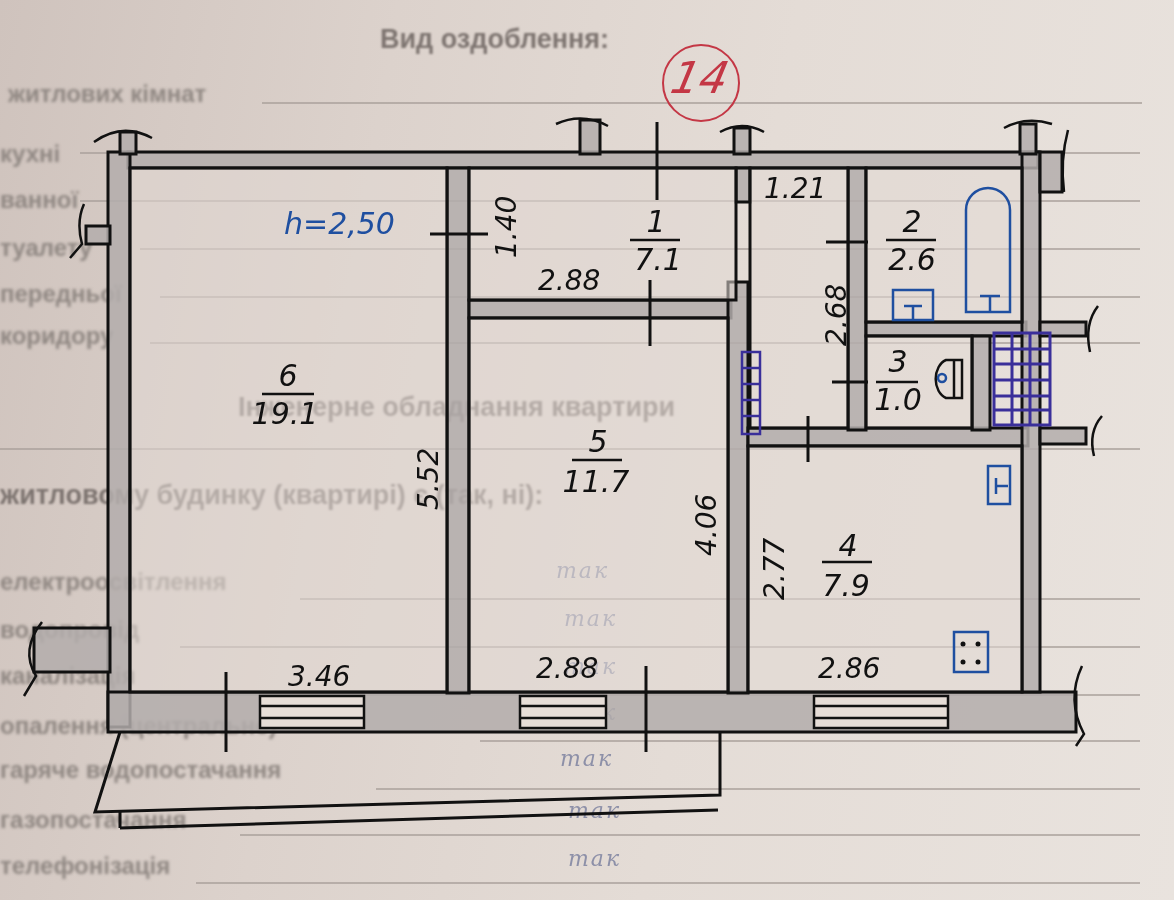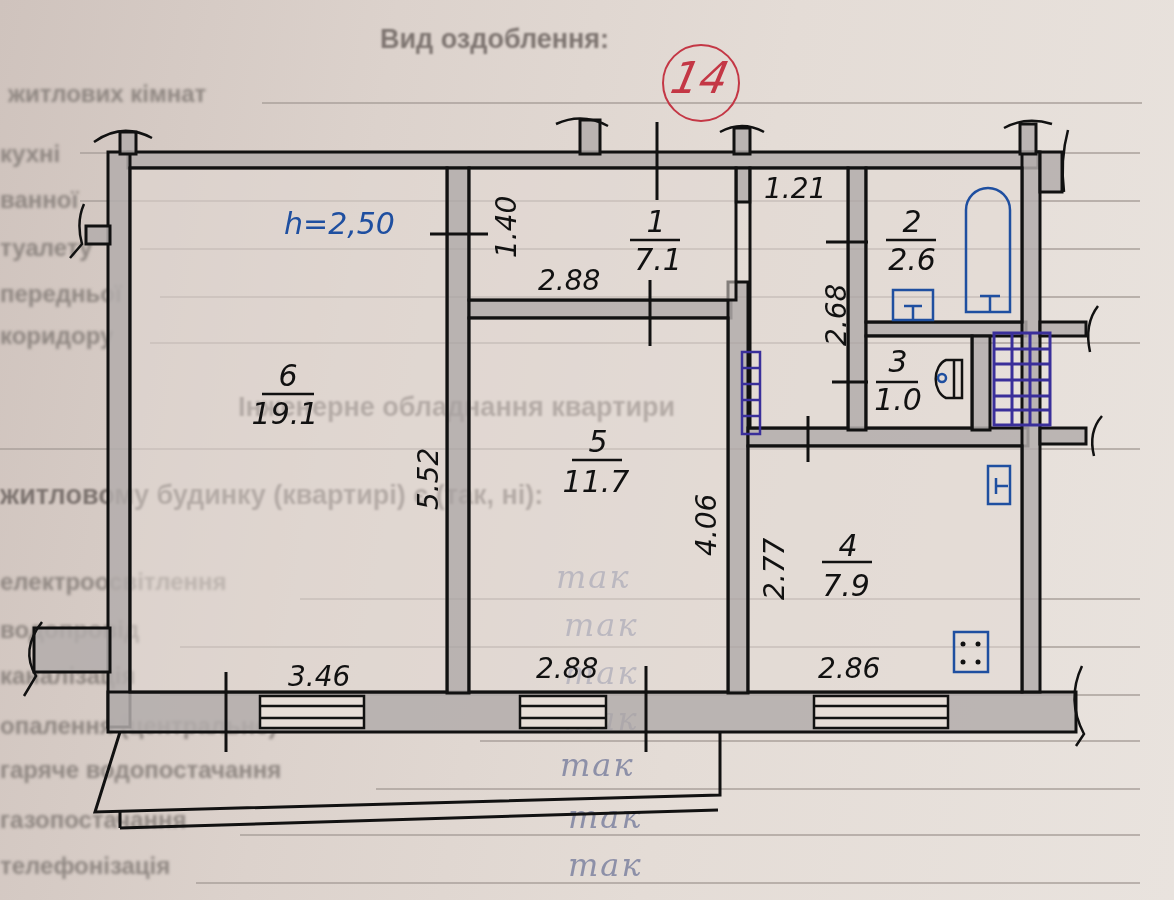--- a/index.html
+++ b/index.html
@@ -4,21 +4,21 @@
 <style>
   html, body { margin:0; padding:0; }
   body {
     width:1174px; height:900px; overflow:hidden; position:relative;
     background: linear-gradient(100deg, #cfc3bd 0%, #dcd2cc 30%, #e4dcd6 60%, #e9e3de 100%);
     font-family: "Liberation Sans", sans-serif;
   }
   .form-line { position:absolute; height:2px; background:#a9a09b; opacity:.75; }
   .form-label { position:absolute; color:#8f8782; font-weight:bold; font-size:24px; filter: blur(1.4px); white-space:nowrap; }
   .form-title { position:absolute; color:#7d7470; font-weight:bold; font-size:27px; filter: blur(1.3px); white-space:nowrap; }
-  .tak { position:absolute; color:#8d90a8; font-family:"DejaVu Serif", serif; font-style:italic; font-size:32px; filter: blur(.6px); letter-spacing:2px; }
+  .tak { position:absolute; color:#8d90a8; font-family:"DejaVu Serif", serif; font-style:italic; font-size:22px; filter: blur(.6px); letter-spacing:2px; }
   svg#plan { position:absolute; left:0; top:0; }
   .hand { font-family:"DejaVu Sans", sans-serif; font-style:italic; fill:#111; }
   .blue { fill:#1f4fa0; }
   .red-circle { position:absolute; left:662px; top:44px; width:74px; height:74px; border:2.5px solid #c43745; border-radius:50%; }
   .red-num { position:absolute; left:668px; top:52px; width:64px; text-align:center; color:#c43745; font-family:"DejaVu Sans", sans-serif; font-style:italic; font-size:44px; transform:skewX(-12deg); }
 </style>
 </head>
 <body>
 
 <div>

